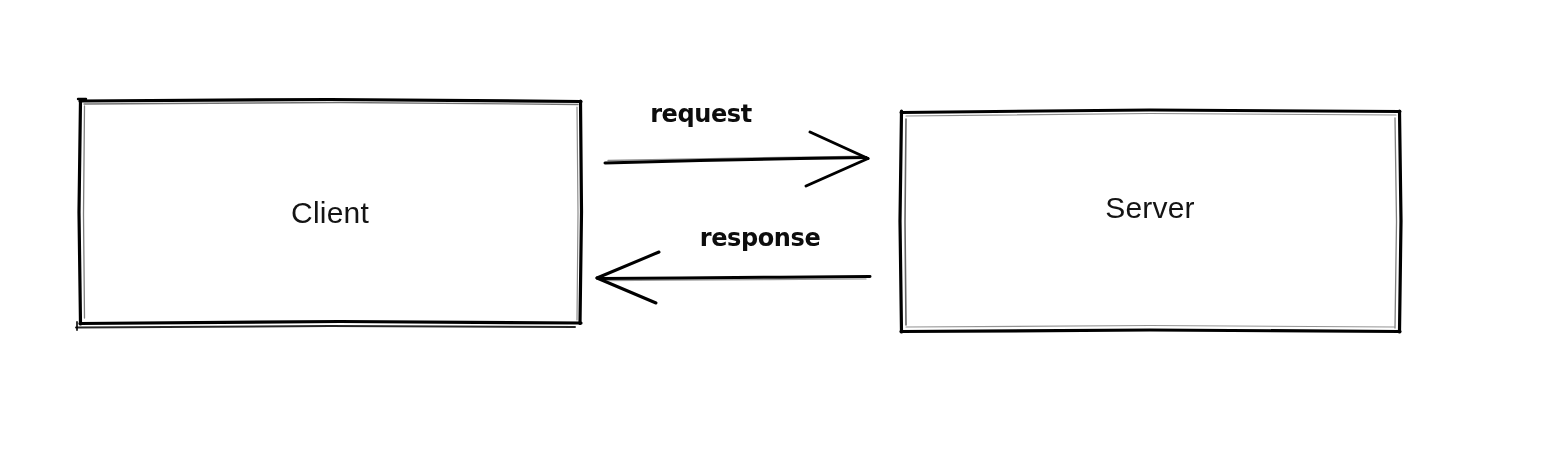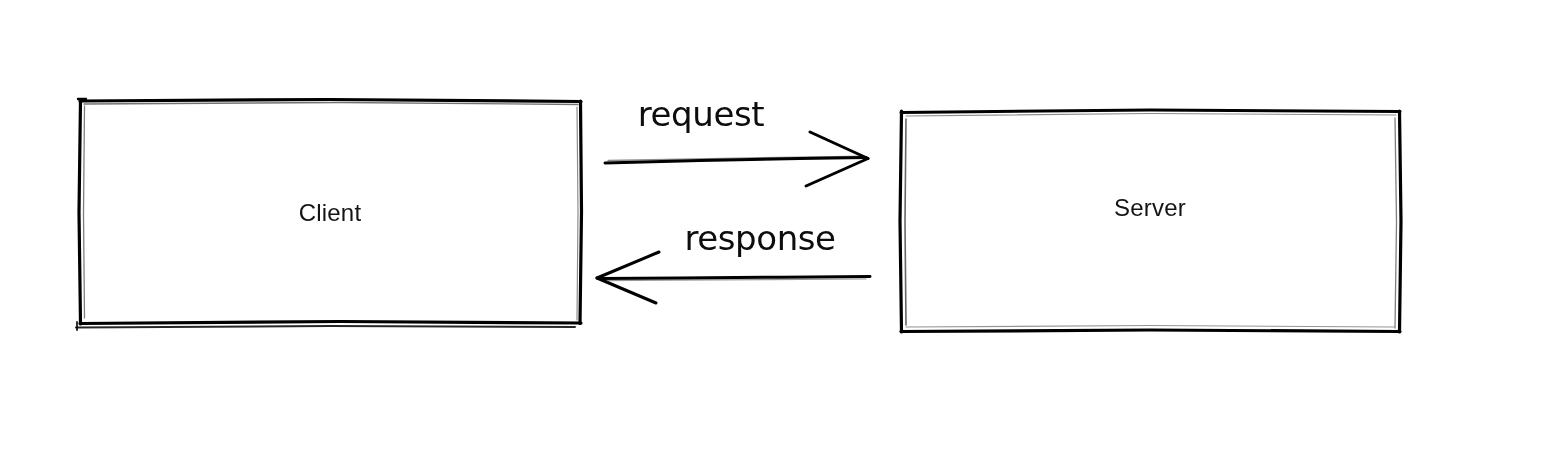--- a/index.html
+++ b/index.html
@@ -24,33 +24,33 @@
     top: 0;
     width: 1556px;
     height: 454px;
     display: block;
   }
   .node-label {
     position: absolute;
     color: #141414;
     font-family: "Liberation Sans", sans-serif;
     font-weight: 400;
-    font-size: 24px;
+    font-size: 30px;
     letter-spacing: 0.2px;
     white-space: nowrap;
     text-align: center;
     transform: translate(-50%, -50%);
     user-select: none;
   }
   .edge-label {
     position: absolute;
     color: #0d0d0d;
     font-family: "DejaVu Sans", sans-serif;
-    font-weight: 400;
-    font-size: 34px;
+    font-weight: 700;
+    font-size: 24px;
     letter-spacing: -0.4px;
     white-space: nowrap;
     transform: translate(-50%, -50%);
     user-select: none;
   }
   .hit-box {
     position: absolute;
     background: transparent;
   }
 </style>

